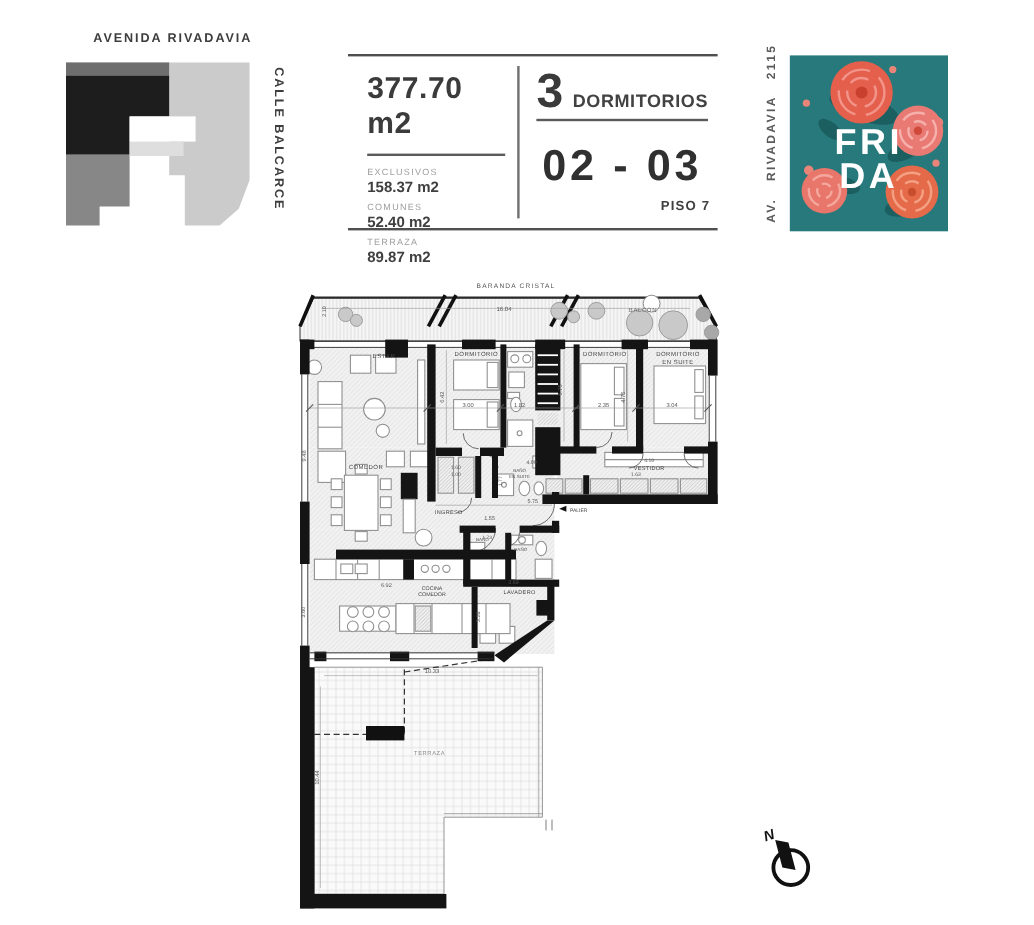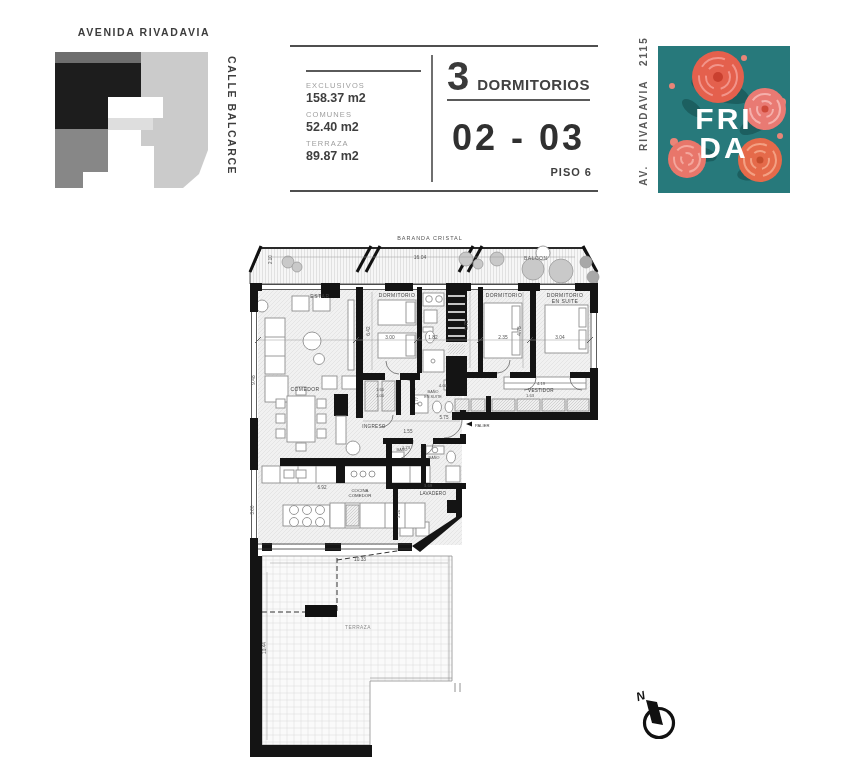--- a/index.html
+++ b/index.html
@@ -50,36 +50,37 @@
     <polygon points="0,13 86,13 86,47 53,47 53,79 0,79" fill="#1d1d1d"></polygon>
     <polygon points="0,79 53,79 53,122 28,122 28,138 0,138" fill="#878787"></polygon>
     <rect x="53" y="47" width="55" height="21" fill="#ffffff"></rect>
     <rect x="53" y="68" width="45" height="12" fill="#dedede"></rect>
   </svg>
 </div>
 <div class="street-right">CALLE BALCARCE</div>
 
 <div class="specs">
   <div class="specs-left">
+    <div class="total-area">377.70 m2</div>
     <div class="rule"></div>
     <div class="area-lbl">EXCLUSIVOS</div>
     <div class="area-val">158.37 m2</div>
     <div class="area-lbl">COMUNES</div>
     <div class="area-val">52.40 m2</div>
     <div class="area-lbl">TERRAZA</div>
     <div class="area-val">89.87 m2</div>
   </div>
   <div class="specs-right">
     <div class="dorms">
       <span class="dorms-num">3</span>
       <span class="dorms-lbl">DORMITORIOS</span>
     </div>
     <div class="rule2"></div>
     <div class="unit">02 - 03</div>
-    <div class="piso">PISO 6</div>
+    <div class="piso">PISO 7</div>
   </div>
 </div>
 
 <div class="addr">AV.  RIVADAVIA   2115</div>
 <div class="logo">
   <svg class="logo-svg" width="132" height="147" viewBox="0 0 132 147">
     <rect x="0" y="0" width="132" height="147" fill="#27797b"></rect>
     <g fill="#1c5f60">
       <ellipse cx="62" cy="44" rx="30" ry="11" transform="rotate(18 62 44)"></ellipse>
       <ellipse cx="98" cy="78" rx="18" ry="8" transform="rotate(-28 98 78)"></ellipse>

